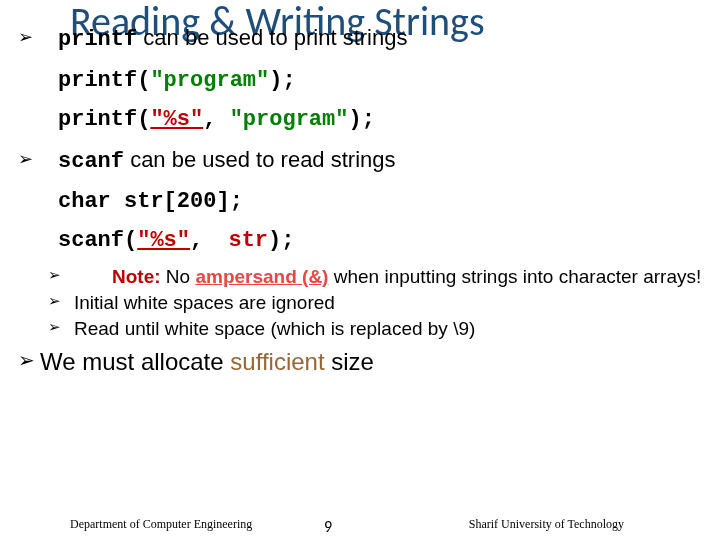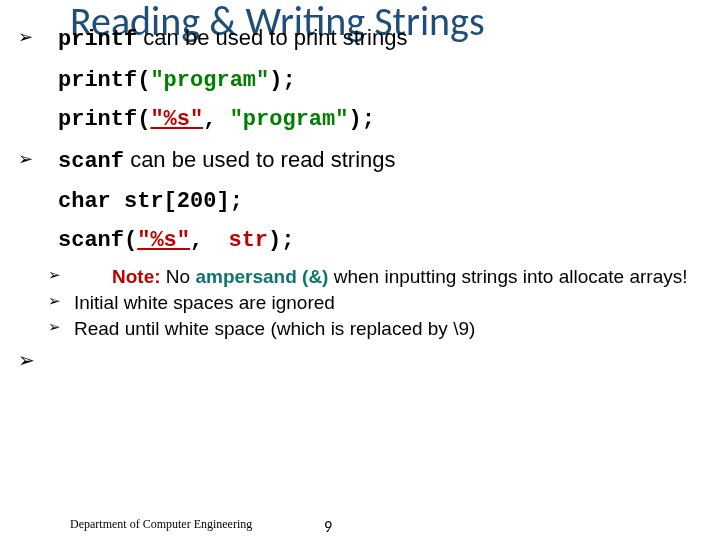--- a/index.html
+++ b/index.html
@@ -58,21 +58,21 @@
   }
   .sub-row {
     display: flex;
     align-items: flex-start;
     font-size: 19px;
     line-height: 1.25;
     margin-bottom: 2px;
   }
   .sub-content { flex: 1; }
   .note-label { color: #c00000; font-weight: bold; margin-left: 38px; }
-  .amp { color: #0f766e; font-weight: bold; }
+  .amp { color: #ef4444; font-weight: bold; text-decoration: underline; }
   .final-row {
     display: flex;
     align-items: flex-start;
     margin-top: 8px;
   }
   .final-arrow { width: 22px; font-size: 20px; }
   .final-text { font-size: 24px; }
   .footer {
     position: absolute;
     bottom: 8px;
@@ -124,33 +124,37 @@
 <div class="code-line">char str[200];</div>
 
 <div class="code-line">
   <span>scanf(</span><span class="red-uline">"%s"</span><span>, </span><span class="red">str</span><span>);</span>
 </div>
 
 <div class="sublist">
   <div class="sub-row">
     <div class="arrow small">➢</div>
     <div class="sub-content">
-      <span class="note-label">Note:</span><span> No </span><span class="amp">ampersand (&amp;)</span><span> when inputting strings into allocate arrays!</span>
+      <span class="note-label">Note:</span><span> No </span><span class="amp">ampersand (&amp;)</span><span> when inputting strings into character arrays!</span>
     </div>
   </div>
   <div class="sub-row">
     <div class="arrow small">➢</div>
     <div class="sub-content">Initial white spaces are ignored</div>
   </div>
   <div class="sub-row">
     <div class="arrow small">➢</div>
     <div class="sub-content">Read until white space (which is replaced by \9)</div>
   </div>
 </div>
 
 <div class="final-row">
   <div class="final-arrow">➢</div>
+  <div class="final-text">
+    <span>We must allocate </span><span class="brown">sufficient</span><span> size</span>
+  </div>
 </div>
 
 <div class="footer">
   <span>Department of Computer Engineering</span>
   <span class="footer-center">9</span>
+  <span>Sharif University of Technology</span>
 </div>
 
 </body></html>

